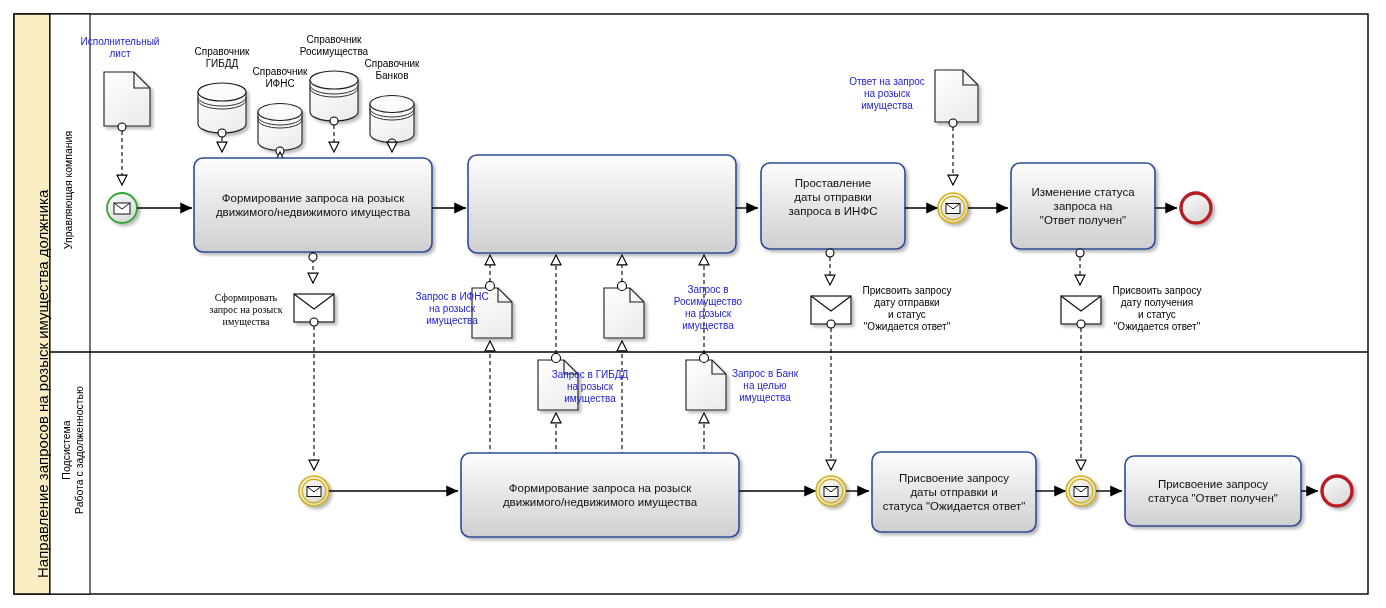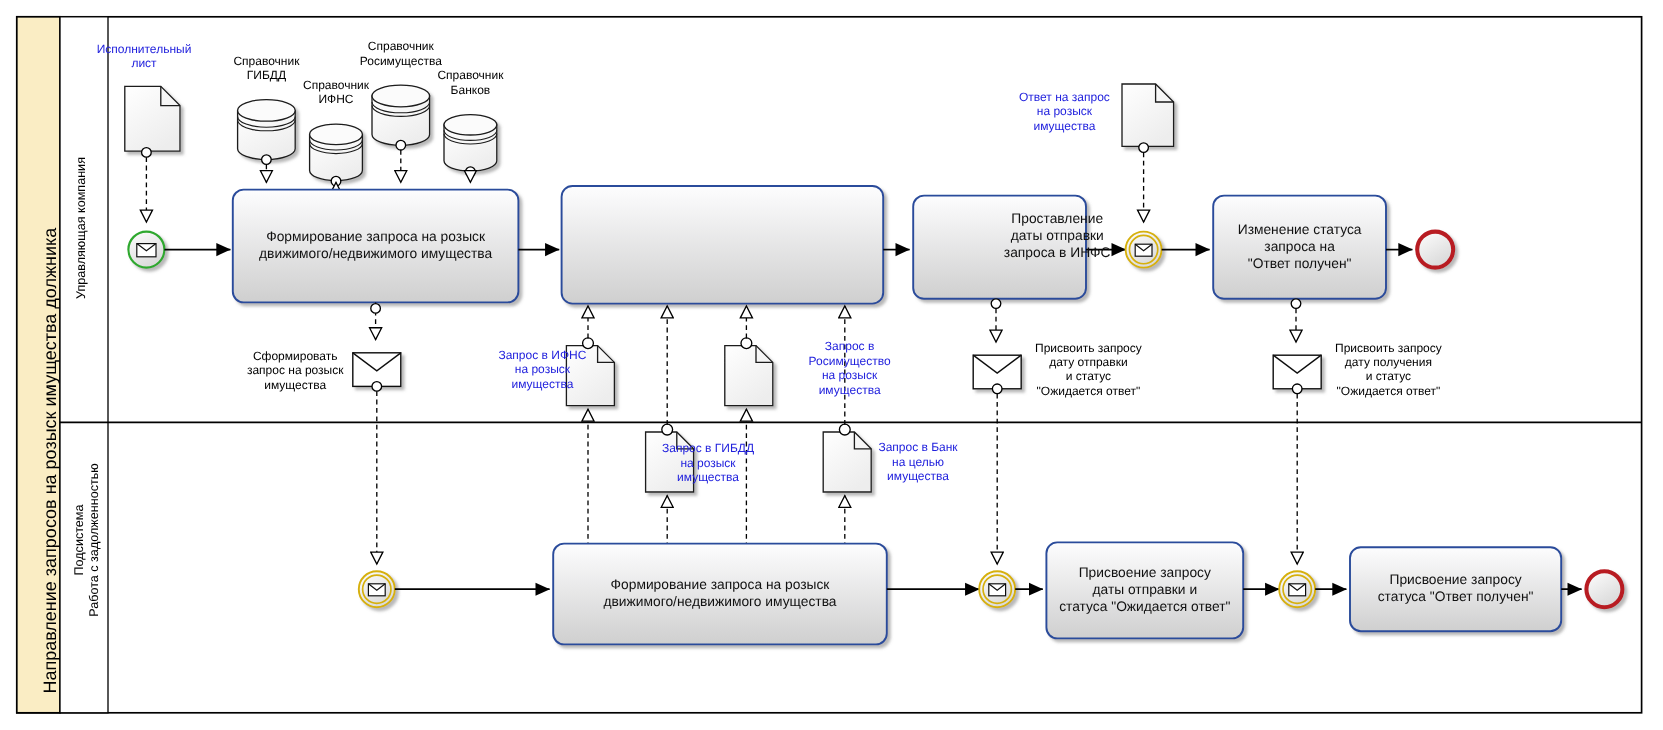--- a/index.html
+++ b/index.html
@@ -272,35 +272,35 @@
 на розыск
 имущества</div>
   <div class="lbl blue" style="left:668px; top:284px; width:80px; white-space:pre-line;">Запрос в
 Росимущество
 на розыск
 имущества</div>
   <div class="lbl blue" style="left:724px; top:368px; width:82px; white-space:pre-line;">Запрос в Банк
 на целью
 имущества</div>
 
-  <div class="lbl" style="left:198px; top:292px; width:96px; white-space:pre-line;">Сформировать
+  <div class="lbl" style="left:198px; top:292px; width:96px; white-space:pre-line;font-family:Liberation Serif, serif;">Сформировать
 запрос на розыск
 имущества</div>
   <div class="lbl" style="left:855px; top:285px; width:104px; white-space:pre-line;">Присвоить запросу
 дату отправки
 и статус
 "Ожидается ответ"</div>
   <div class="lbl" style="left:1105px; top:285px; width:104px; white-space:pre-line;">Присвоить запросу
 дату получения
 и статус
 "Ожидается ответ"</div>
 
   <div class="tasklbl" style="left:194px; top:158px; width:238px; height:94px; white-space:pre-line;">Формирование запроса на розыск
 движимого/недвижимого имущества</div>
-  <div class="tasklbl" style="left:761px; top:163px; width:144px; height:67px; white-space:pre-line;padding-left:48px;">Проставление
+  <div class="tasklbl" style="left:761px; top:163px; width:144px; height:67px; white-space:pre-line;">Проставление
 даты отправки
 запроса в ИНФС</div>
   <div class="tasklbl" style="left:1011px; top:163px; width:144px; height:86px; white-space:pre-line;">Изменение статуса
 запроса на
 "Ответ получен"</div>
 
   <div class="tasklbl" style="left:461px; top:453px; width:278px; height:84px; white-space:pre-line;">Формирование запроса на розыск
 движимого/недвижимого имущества</div>
   <div class="tasklbl" style="left:872px; top:452px; width:164px; height:80px; white-space:pre-line;">Присвоение запросу
 даты отправки и

